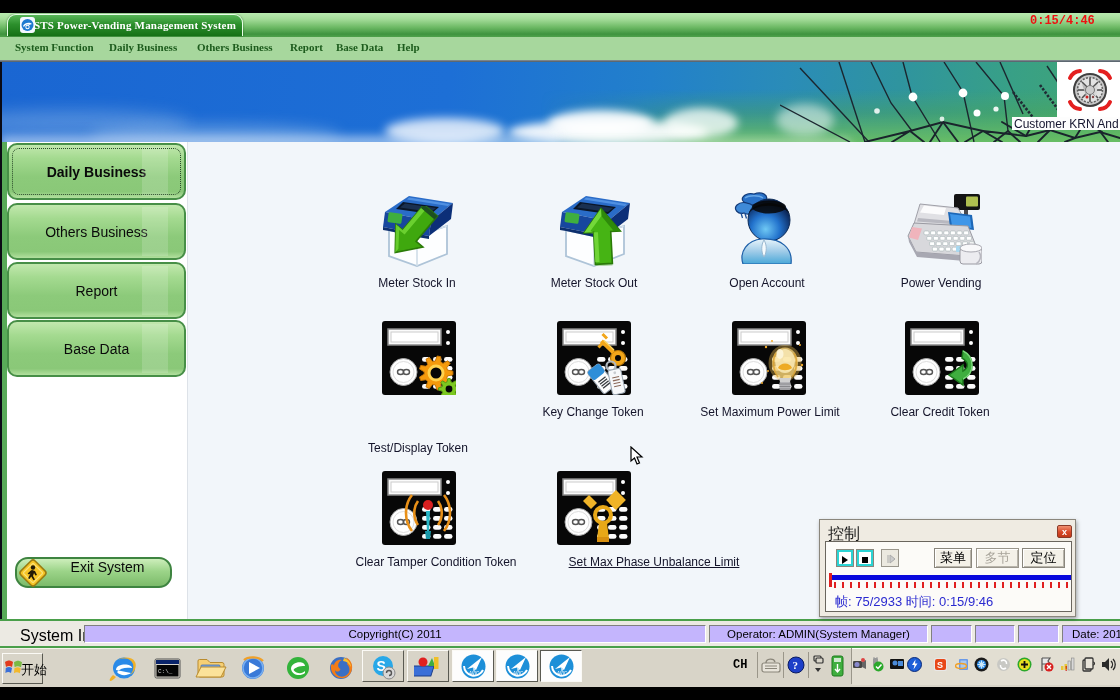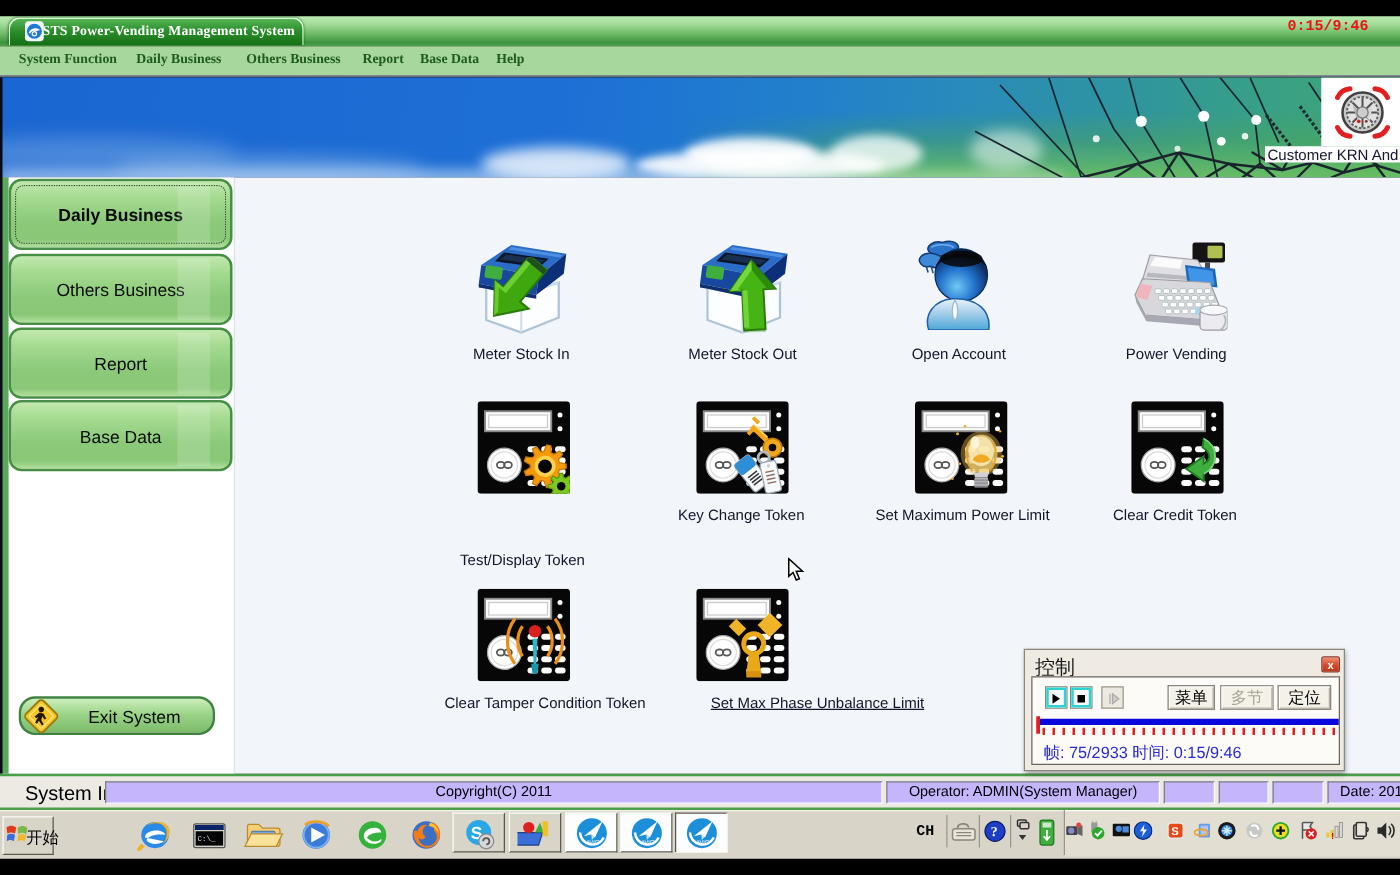--- a/index.html
+++ b/index.html
@@ -21,21 +21,21 @@
         border-bottom:1px solid #fff;border-right:1px solid #fff;
         background:#c4b5fd;font-size:11.5px;color:#000;
         display:flex;align-items:center;justify-content:center;white-space:nowrap;}
 </style>
 </head>
 <body>
 
 <div class="abs" style="left:0;top:13px;width:1120px;height:24px;
      background:linear-gradient(180deg,#b9eab0 0%,#a5dd9a 25%,#6cb964 60%,#3f943f 88%,#4fa24b 100%);"></div>
 <div class="abs" style="left:1030px;top:14px;font-family:'Liberation Mono',monospace;font-weight:bold;
-     font-size:12px;color:#ee1111;">0:15/9:46</div>
+     font-size:12px;color:#ee1111;">0:15/4:46</div>
 
 <div class="abs" style="left:7px;top:14px;width:236px;height:22px;box-sizing:border-box;
      border:1px solid #e8ffe8;border-bottom:none;border-radius:9px 9px 0 0;
      background:linear-gradient(180deg,#57b657 0%,#2c8f2c 45%,#157015 100%);
      box-shadow:0 0 2px rgba(0,60,0,.6);"></div>
 <div class="abs" style="left:20px;top:17px;width:15px;height:16px;background:#f4f8ff;border-radius:3px;"></div>
 <svg class="abs" style="left:21px;top:18px;" width="13" height="14" viewBox="0 0 13 14">
   <circle cx="6.5" cy="7" r="6" fill="#1e7ad0"></circle>
   <path d="M2 8 C4 4,9 4,11 6 L8 7 C6 6,4 7,3 9 Z" fill="#fff"></path>
   <circle cx="6.5" cy="9" r="2.2" fill="#fff"></circle>
@@ -150,21 +150,21 @@
 <div class="sbtn" style="top:143px;font-weight:bold;">
   <div class="abs" style="left:3px;top:3px;right:3px;bottom:3px;border:1px dotted #2a4a2a;border-radius:7px;"></div>
   Daily Business</div>
 <div class="sbtn" style="top:203px;">Others Business</div>
 <div class="sbtn" style="top:262px;">Report</div>
 <div class="sbtn" style="top:320px;">Base Data</div>
 
 <div class="abs" style="left:15px;top:557px;width:157px;height:31px;box-sizing:border-box;
      border:2px solid #3e8440;border-radius:13px;
      background:linear-gradient(180deg,#cdeebb 0%,#9cd489 45%,#7cbb6a 100%);
-     display:flex;align-items:center;justify-content:center;font-size:14px;color:#0a0a0a;">
+     display:flex;align-items:flex-start;justify-content:center;font-size:14px;color:#0a0a0a;">
   <span style="margin-left:28px;">Exit System</span>
   </div>
 <svg class="abs" style="left:16px;top:556px;" width="34" height="34" viewBox="0 0 34 34">
   <rect x="7" y="7" width="20" height="20" rx="3" transform="rotate(45 17 17)" fill="#f7c526" stroke="#9a7b10" stroke-width="1.5"></rect>
   <rect x="10" y="10" width="14" height="14" rx="1" transform="rotate(45 17 17)" fill="none" stroke="#f9e27a" stroke-width="1.2"></rect>
   <g fill="#221a05">
     <circle cx="17" cy="11.5" r="2.2"></circle>
     <path d="M16 14 L19 15 L21 19 L19.4 19.6 L18 17 L17 20 L19 23.5 L17.5 24.3 L15.2 20.5 L13.5 23 L12.1 22.2 L14.5 17.5 L13 18.6 L11.6 17.4 L14.8 14.5 Z"></path>
   </g>
 </svg>

